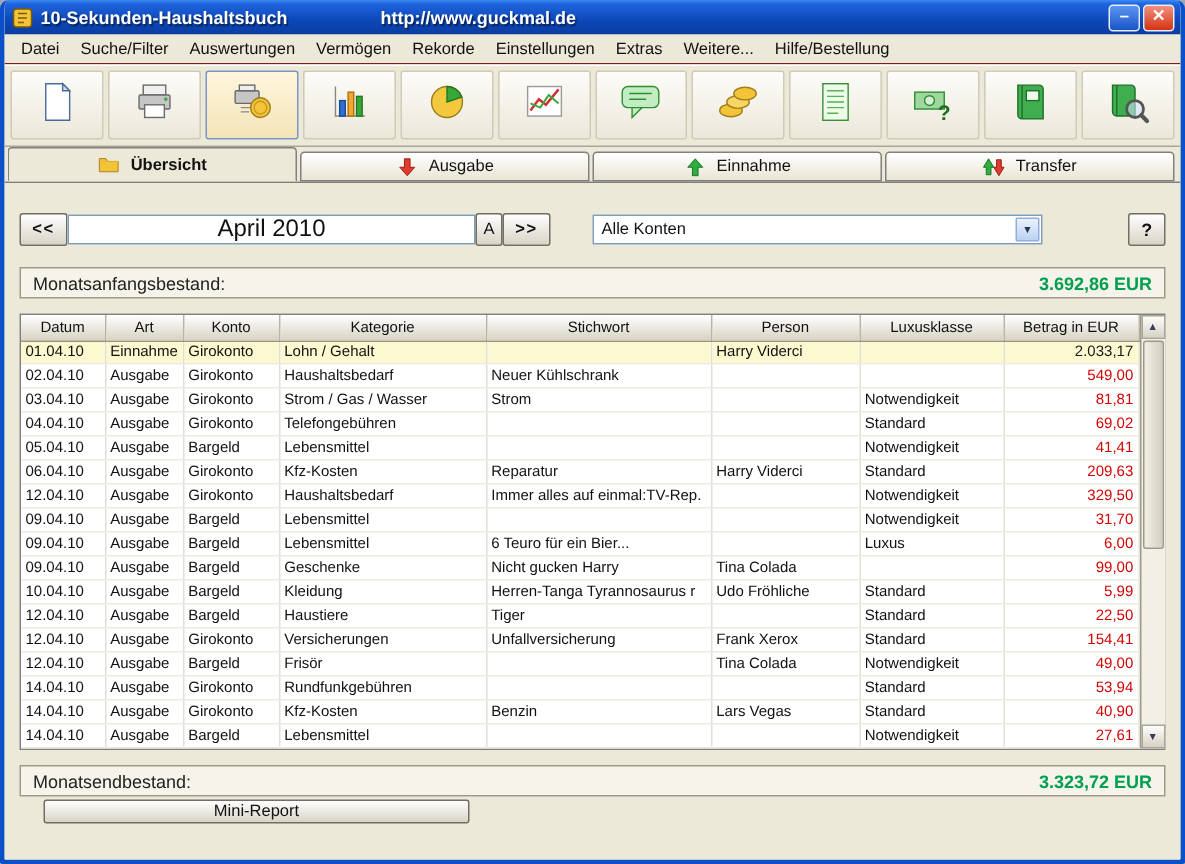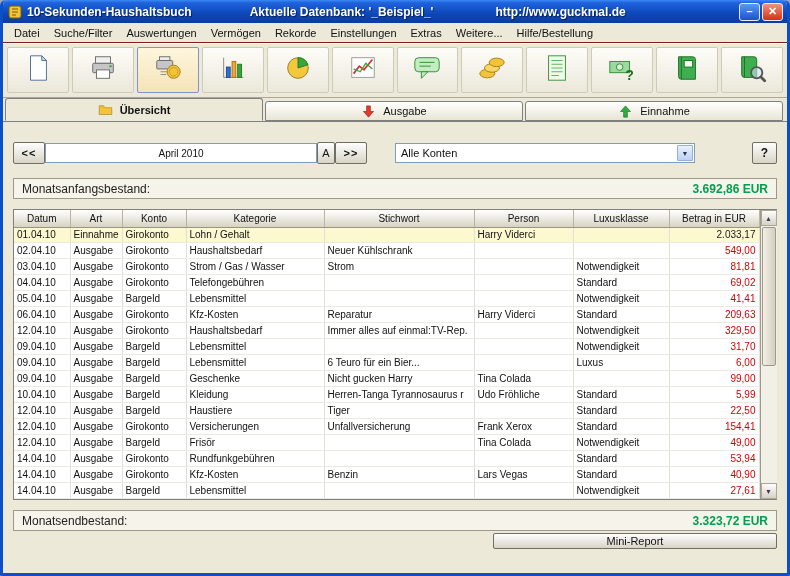--- a/index.html
+++ b/index.html
@@ -35,21 +35,21 @@
     background:linear-gradient(#ffffff,#e9e5d4);border:1px solid #808080;margin-right:2px;border-radius:3px 3px 0 0;}
   .tab.active{height:23px;font-weight:bold;background:#ECE9D8;border-bottom:1px solid #ECE9D8;}
   .tab-icon{width:15px;height:15px;display:flex;}
   
   .panel{flex:1;display:flex;flex-direction:column;padding:0 8px;background:#ECE9D8;}
   .navrow{display:flex;align-items:center;margin:20px 2px 14px;height:22px;}
   .btn3d{height:22px;font-size:11px;color:#111;background:linear-gradient(#fefefe,#d8d4c6);
     border:1px solid #716f64;border-radius:2px;padding:0;cursor:default;font-family:"Liberation Sans",sans-serif;}
   .navbtn{width:32px;font-weight:bold;letter-spacing:1px;}
   .period{width:272px;height:20px;background:#fff;border:1px solid #7f9db9;display:flex;align-items:center;
-    justify-content:center;font-size:10px;color:#111;}
+    justify-content:center;font-size:16px;color:#111;}
   .abtn{width:18px;}
   .combo{width:300px;height:20px;margin-left:28px;background:#fff;border:1px solid #7f9db9;position:relative;
     display:flex;align-items:center;padding:0 20px 0 5px;font-size:11px;color:#111;text-align:center;}
   .combo-arrow{position:absolute;right:1px;top:1px;bottom:1px;width:16px;font-size:7px;color:#223a5e;
     display:flex;align-items:center;justify-content:center;background:linear-gradient(#eaf1fd,#bcd2f2);
     border:1px solid #93aede;border-radius:1px;}
   .helpbtn{margin-left:auto;width:25px;font-weight:bold;font-size:12px;}
   
   .balance{flex:0 0 21px;margin:0 2px;border:1px solid #9e9a8a;background:#f5f3ea;display:flex;
     align-items:center;justify-content:space-between;padding:0 8px;font-size:12px;color:#222;}
@@ -65,37 +65,36 @@
   td.amount{text-align:right;color:var(--expense-text,#d40000);}
   td.amount.income{color:#1a1a1a;}
   
   .vscroll{width:17px;flex:0 0 17px;display:flex;flex-direction:column;border-left:1px solid #9e9a8a;background:#f2f0e6;}
   .sarrow{height:16px;flex:0 0 16px;display:flex;align-items:center;justify-content:center;font-size:7px;color:#3a3a5a;
     background:linear-gradient(#fdfdfb,#d6d2c4);border:1px solid #aaa69a;}
   .strough{flex:1;position:relative;}
   .sthumb{position:absolute;top:1px;left:1px;right:1px;height:54%;background:linear-gradient(90deg,#f2efe4,#d3cfc0);
     border:1px solid #9e9a8a;border-radius:2px;}
   
-  .footer{display:flex;justify-content:flex-end;margin:2px 2px 0;}
+  .footer{display:flex;justify-content:flex-start;margin:2px 18px 0;}
   .minireport{width:284px;height:16px;font-size:11px;}
 </style>
 </head>
 <body>
 
 <div class="window">
 
   <div class="titlebar">
     <span class="app-icon">
       <svg viewBox="0 0 16 16" width="16" height="16">
           <rect x="2" y="2" width="12" height="12" rx="2" fill="#f3c33a" stroke="#7a5c00"></rect>
           <path d="M5 5 h6 M5 8 h6 M5 11 h4" stroke="#7a5c00" fill="none"></path>
         </svg>
     </span>
     <span class="title">10-Sekunden-Haushaltsbuch</span>
-    <span class="db">Aktuelle Datenbank: '_Beispiel_'</span>
     <span class="url">http://www.guckmal.de</span>
     <span class="winbtns" id="winbtns">
         <button class="winbtn minimize-icon">–</button>
         <button class="winbtn close-icon">✕</button>
       </span>
   </div>
 
   <div class="menubar" id="menubar">
       <div class="menu-item">Datei</div>
       <div class="menu-item">Suche/Filter</div>
@@ -215,20 +214,29 @@
         </span>
         <span>Ausgabe</span>
       </div>
       <div class="tab">
         <span class="tab-icon">
           <svg viewBox="0 0 24 24" width="15" height="15">
             <path d="M9 21 h6 v-9 h5 l-8 -9 -8 9 h5 z" fill="#2fae3f" stroke="#15701f"></path>
           </svg>
         </span>
         <span>Einnahme</span>
+      </div>
+      <div class="tab">
+        <span class="tab-icon">
+          <svg viewBox="0 0 24 24" width="15" height="15">
+            <path d="M4 20 h5 v-8 h3 l-5.5 -9 -5.5 9 h3 z" fill="#2fae3f" stroke="#15701f"></path>
+            <path d="M15 4 h5 v8 h3 l-5.5 9 -5.5 -9 h3 z" fill="#e23b2e" stroke="#8f1a10"></path>
+          </svg>
+        </span>
+        <span>Transfer</span>
       </div>
     </div>
 
   <div class="panel">
 
     <div class="navrow">
       <button class="btn3d navbtn">&lt;&lt;</button>
       <div class="period">
         <span>April 2010</span>
       </div>

